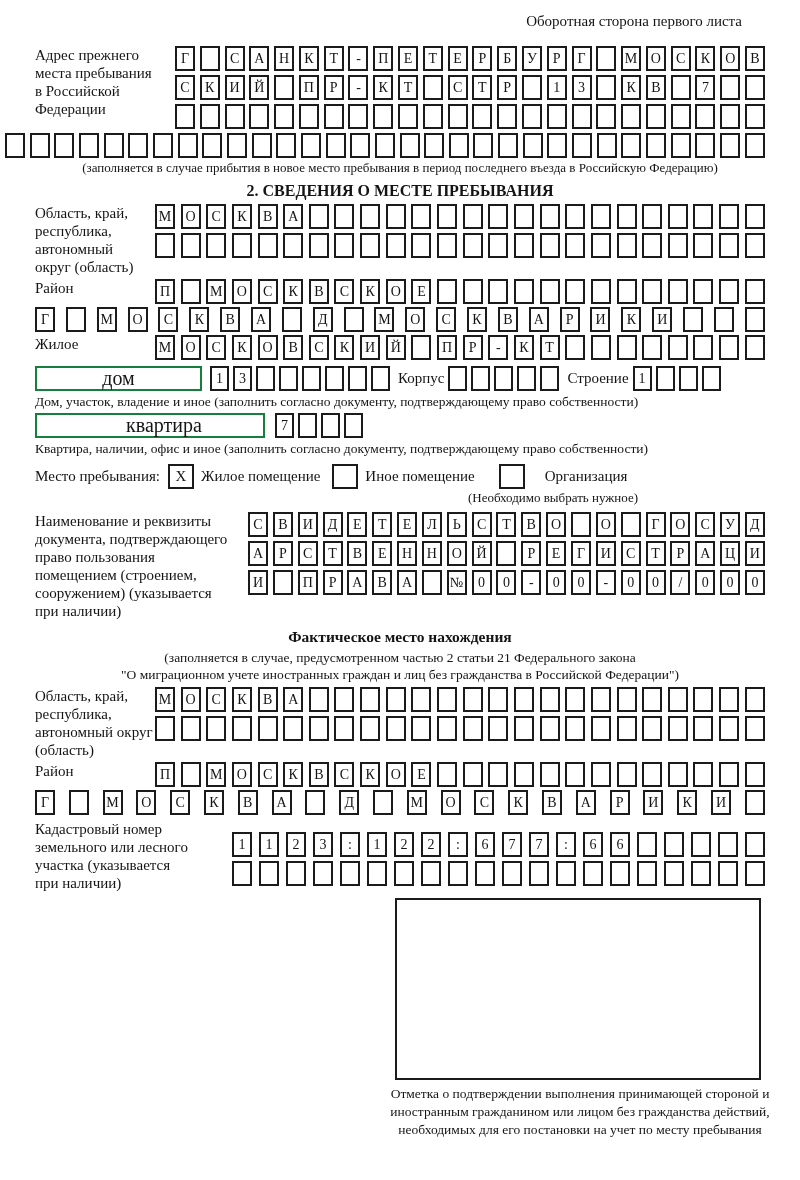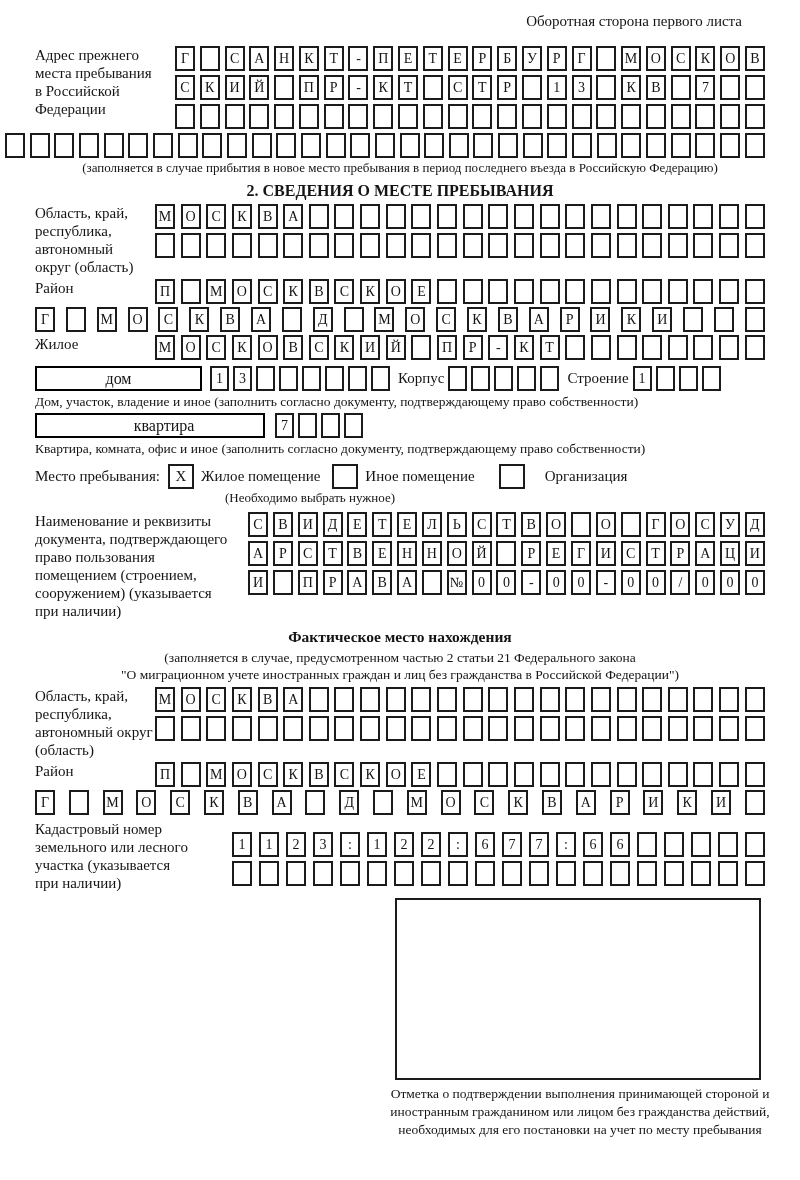--- a/index.html
+++ b/index.html
@@ -11,25 +11,25 @@
   .cellcol{flex:1;display:flex;flex-direction:column;gap:4px;}
   .cellcol.offset{margin-top:12px;}
   .cells{display:flex;justify-content:space-between;}
   .cell{flex:none;width:16px;height:21px;border:2px solid #1b1b1b;font-size:14px;line-height:21px;text-align:center;background:#fff;}
   .cells-fixed{display:flex;gap:4px;}
   .cells-fixed .cell{width:15px;}
   .overflow-row{display:flex;justify-content:space-between;margin:4px 35px 0 5px;}
   .cnote{text-align:center;font-size:13px;line-height:16px;margin-top:2px;}
   .sec-title{text-align:center;font-size:16px;font-weight:bold;margin:5px 0 3px 0;line-height:20px;}
   .sub-title{text-align:center;font-size:15.5px;font-weight:bold;margin:8px 0 0 0;line-height:18px;}
-  .wbox{flex:none;border:2px solid #000000;height:21px;line-height:21px;text-align:center;font-size:16px;background:#fff;}
+  .wbox{flex:none;border:2px solid #15803d;height:21px;line-height:21px;text-align:center;font-size:20px;background:#fff;}
   .inline-lbl{flex:none;font-size:15px;line-height:25px;}
   .chk{flex:none;width:22px;height:21px;border:2px solid #1b1b1b;font-size:15px;line-height:21px;text-align:center;background:#fff;}
   .center-row{display:flex;align-items:flex-start;margin-left:35px;}
-  .choose-note{width:620px;text-align:center;font-size:13px;line-height:16px;margin-top:1px;}
+  .choose-note{width:620px;text-align:right;font-size:13px;line-height:16px;margin-top:1px;padding-left:18px;}
   .fact-note{text-align:center;font-size:13.5px;line-height:17px;}
   .stampbox{width:362px;height:178px;border:2px solid #1b1b1b;margin:6px 0 0 395px;background:#fff;}
   .stamp-caption{width:400px;margin:5px 0 0 380px;text-align:center;font-size:13.5px;line-height:18px;}
   .mt3{margin-top:3px}.mt4{margin-top:4px}.mt5{margin-top:5px}.mt6{margin-top:6px}.mt7{margin-top:7px}.mt16{margin-top:16px}
 </style>
 </head>
 <body>
 
 <div class="backnote">Оборотная сторона первого листа</div>
 
@@ -344,21 +344,21 @@
 
 <div class="center-row mt3">
   <div class="wbox" style="width:198px;margin-right:10px;padding-left:28px;">квартира</div>
   <div class="cells-fixed">
       <div class="cell">7</div>
       <div class="cell"></div>
       <div class="cell"></div>
       <div class="cell"></div>
     </div>
 </div>
-<div class="cnote mt3" style="text-align:left;margin-left:35px;font-size:13.5px;">Квартира, комната, офис и иное (заполнить согласно документу, подтверждающему право собственности)</div>
+<div class="cnote mt3" style="text-align:left;margin-left:35px;font-size:13.5px;">Квартира, наличии, офис и иное (заполнить согласно документу, подтверждающему право собственности)</div>
 
 <div class="center-row mt7">
   <div class="inline-lbl">Место пребывания:</div>
   <div class="chk" style="margin-left:8px;">X</div>
   <div class="inline-lbl" style="margin-left:7px;">Жилое помещение</div>
   <div class="chk" style="margin-left:12px;"></div>
   <div class="inline-lbl" style="margin-left:7px;">Иное помещение</div>
   <div class="chk" style="margin-left:24px;"></div>
   <div class="inline-lbl" style="margin-left:20px;">Организация</div>
 </div>

